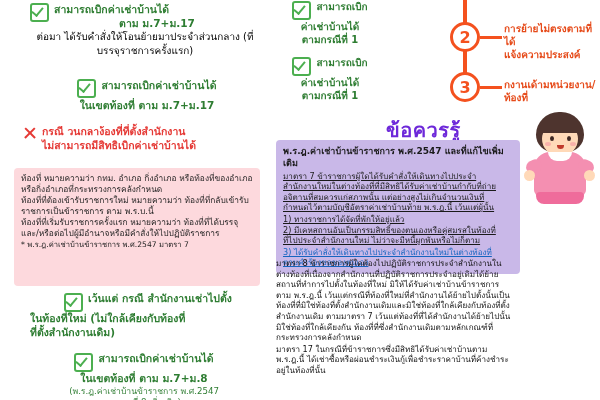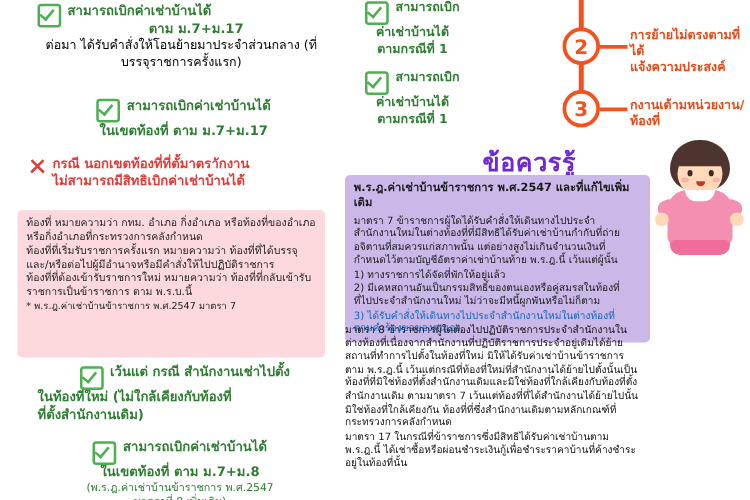--- a/index.html
+++ b/index.html
@@ -94,21 +94,21 @@
     font-size:20px;font-weight:bold;color:#6d28d9;
     letter-spacing:.5px;
   }
 
   
   .purple{
     position:absolute;left:8px;top:140px;width:244px;
     background:#c9b8e8;border-radius:4px;padding:5px 7px;box-sizing:border-box;
   }
   .purple .hd{font-size:9px;font-weight:bold;color:#1a1a1a;line-height:12px;margin-bottom:2px;}
-  .purple p{margin:0 16px 1px 0;font-size:8.1px;line-height:10.4px;color:#1a1a1a;}
+  .purple p{margin:0 16px 1px 0;font-size:8.1px;line-height:10.4px;color:#1a1a1a;text-decoration:underline;}
   .purple .blue{color:#1565c0;}
 
   
   .lower{
     position:absolute;left:8px;top:258px;width:250px;
   }
   .lower p{margin:0 11px 1px 0;font-size:8.1px;line-height:10.6px;color:#111;}
 
   
   .char{position:absolute;left:256px;top:108px;width:78px;height:96px;}
@@ -153,30 +153,30 @@
           <div class="g">สามารถเบิกค่าเช่าบ้านได้</div>
         </div>
       </div>
       <div class="g">ในเขตท้องที่ ตาม ม.7+ม.17</div>
     </div>
 
     <div class="redhead">
       <div class="row">
         <div class="cross"></div>
         <div style="flex:1">
-          <div class="rt">กรณี นอกเขตท้องที่ที่ตั้มาตราักงาน</div>
+          <div class="rt">กรณี วนกลาง้องที่ที่ตั้งสำนักงาน</div>
           <div class="rt" style="padding-left:0">ไม่สามารถมีสิทธิเบิกค่าเช่าบ้านได้</div>
         </div>
       </div>
     </div>
 
     <div class="pinkbox">
       <p>ท้องที่ หมายความว่า กทม. อำเภอ กิ่งอำเภอ หรือท้องที่ของอำเภอหรือกิ่งอำเภอที่กระทรวงการคลังกำหนด</p>
+      <p>ท้องที่ที่ต้องเข้ารับราชการใหม่ หมายความว่า ท้องที่ที่กลับเข้ารับราชการเป็นข้าราชการ ตาม พ.ร.บ.นี้</p>
       <p>ท้องที่ที่เริ่มรับราชการครั้งแรก หมายความว่า ท้องที่ที่ได้บรรจุ และ/หรือต่อไปผู้มีอำนาจหรือมีคำสั่งให้ไปปฏิบัติราชการ</p>
-      <p>ท้องที่ที่ต้องเข้ารับราชการใหม่ หมายความว่า ท้องที่ที่กลับเข้ารับราชการเป็นข้าราชการ ตาม พ.ร.บ.นี้</p>
       <p class="small">* พ.ร.ฎ.ค่าเช่าบ้านข้าราชการ พ.ศ.2547 มาตรา 7</p>
     </div>
 
     <div class="l3">
       <div class="row" style="justify-content:center">
         <div class="chk"></div>
         <div class="g">เว้นแต่ กรณี สำนักงานเช่าไปตั้ง</div>
       </div>
       <div class="g">ในท้องที่ใหม่ (ไม่ใกล้เคียงกับท้องที่</div>
       <div class="g">ที่ตั้งสำนักงานเดิม)</div>

